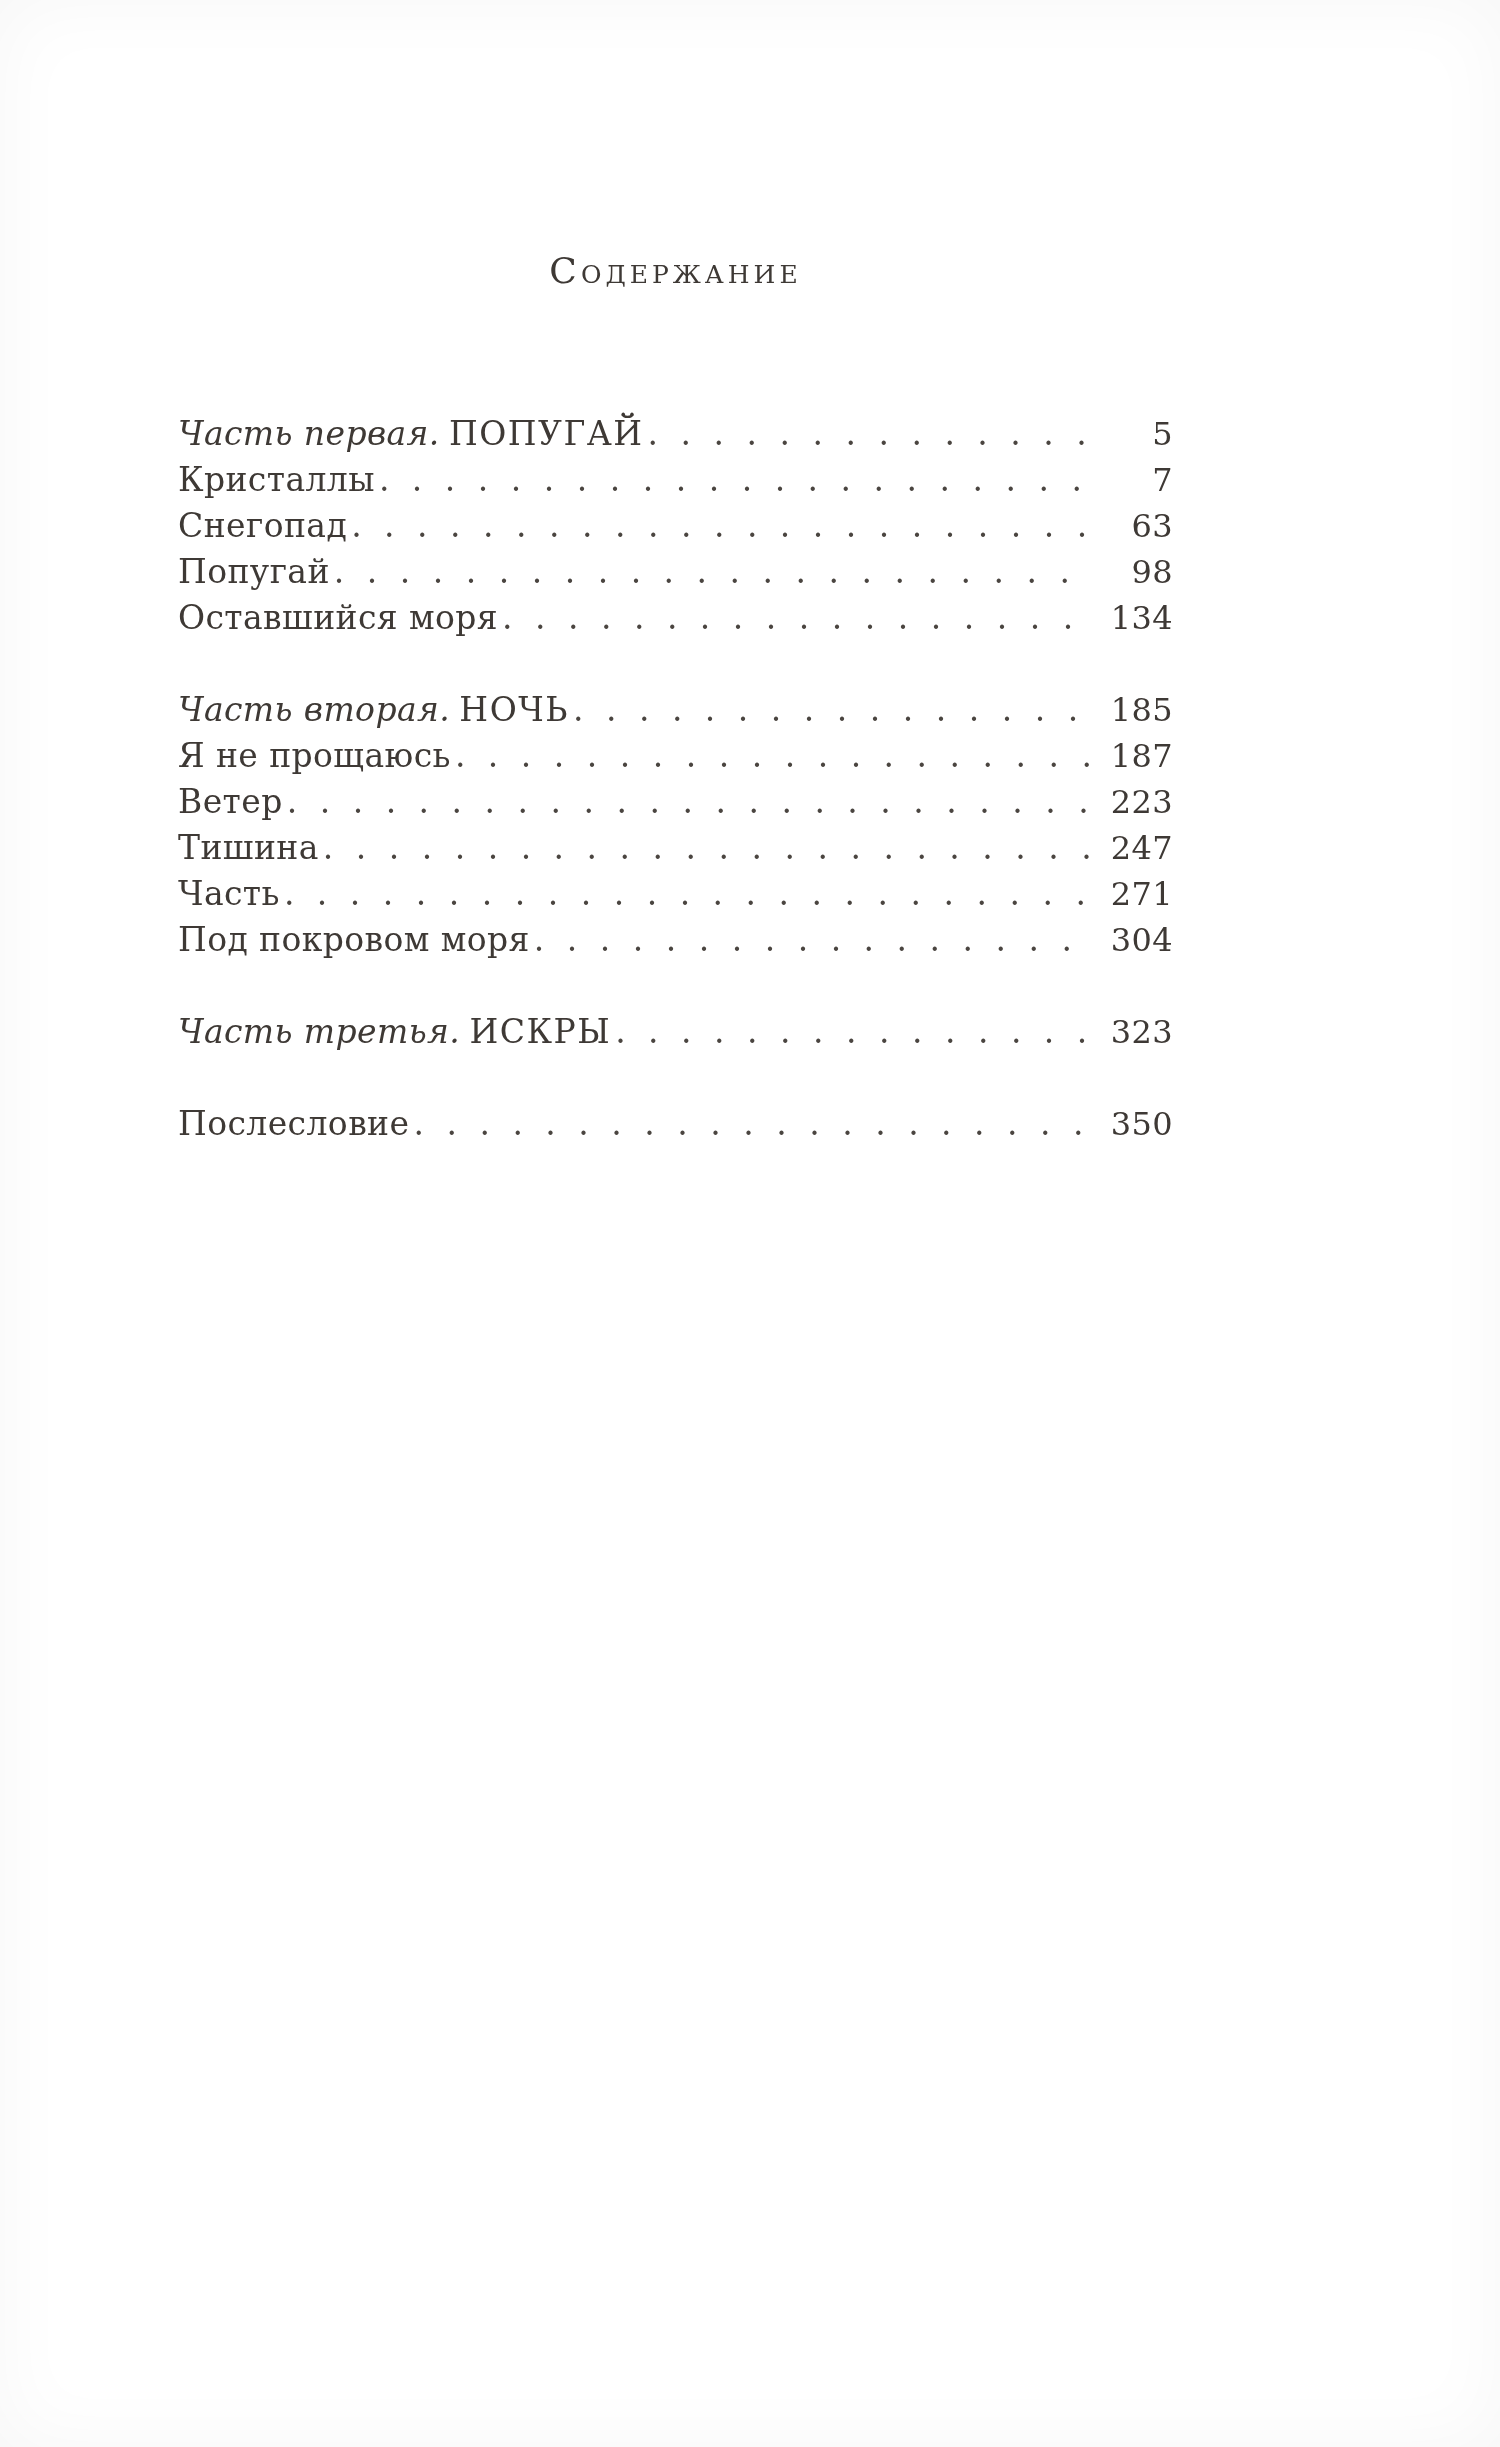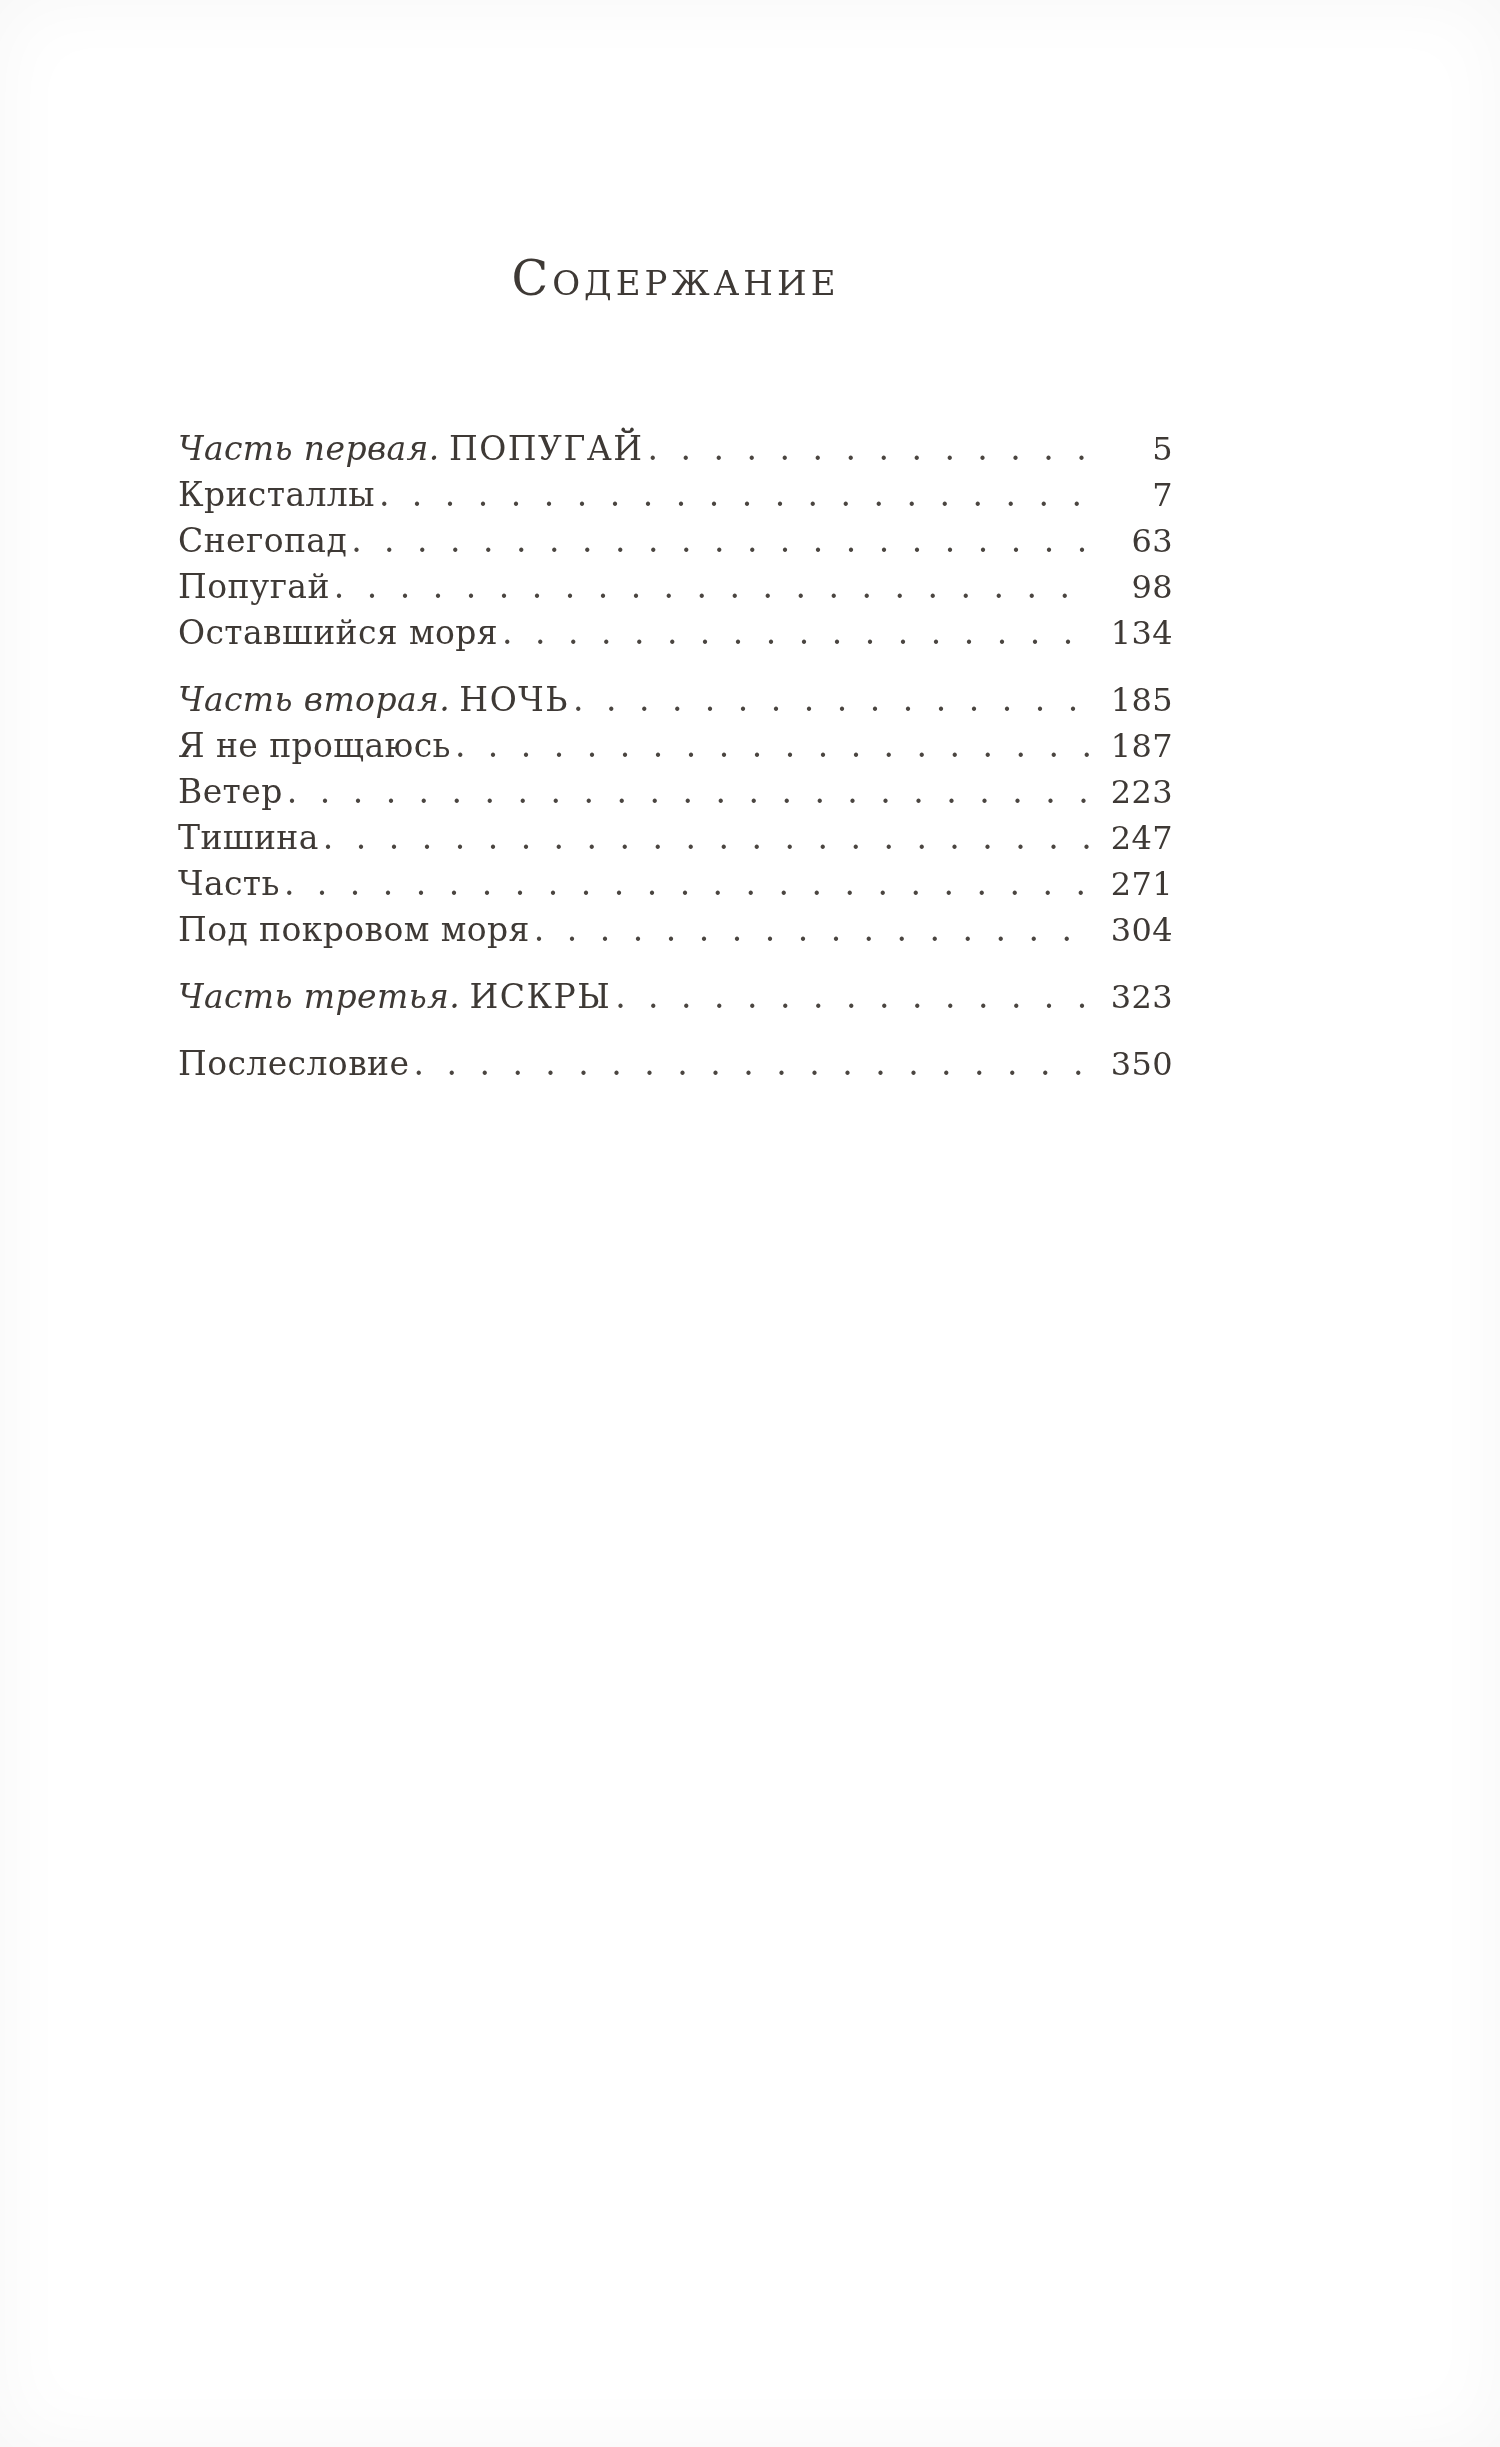--- a/index.html
+++ b/index.html
@@ -18,37 +18,37 @@
     box-sizing: border-box;
     padding-top: 250px;
     overflow: hidden;
   }
   .content {
     width: 995px;
     margin-left: 178px;
   }
   .toc-title {
     text-align: center;
-    font-size: 48px;
+    font-size: 36px;
     font-variant: small-caps;
     letter-spacing: 4px;
     font-weight: 400;
     margin: 0 0 120px 0;
     color: #3e3935;
   }
   .row {
     display: flex;
     align-items: center;
     font-size: 33px;
     line-height: 46px;
     letter-spacing: 0.4px;
     white-space: nowrap;
   }
   .row.gap {
-    margin-top: 21px;
+    margin-top: 46px;
   }
   .part-label {
     font-style: italic;
   }
   .part-caps {
     letter-spacing: 1.5px;
   }
   .sp { display: inline-block; width: 0.28em; }
   .leader {
     flex: 1;

